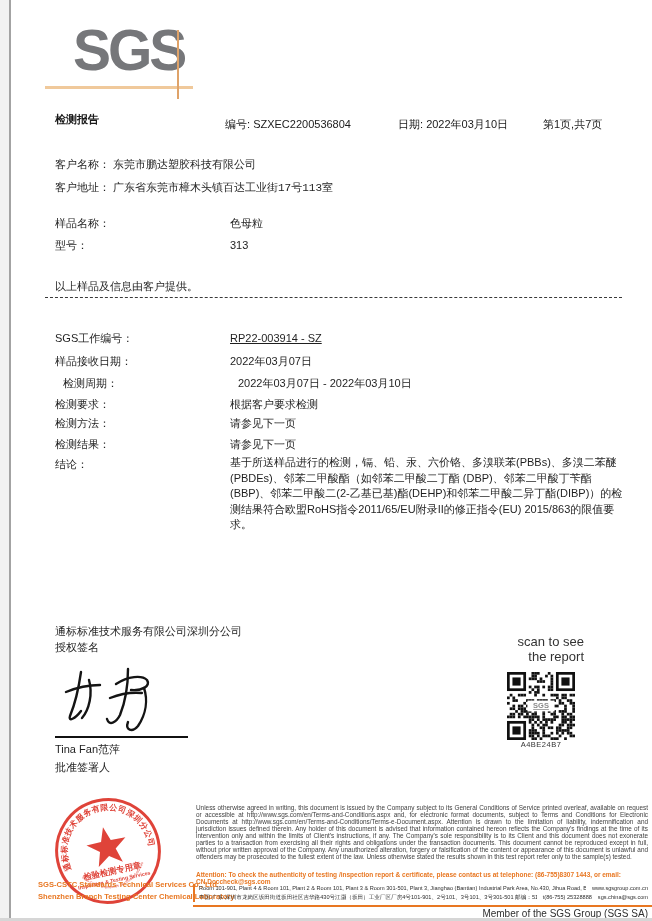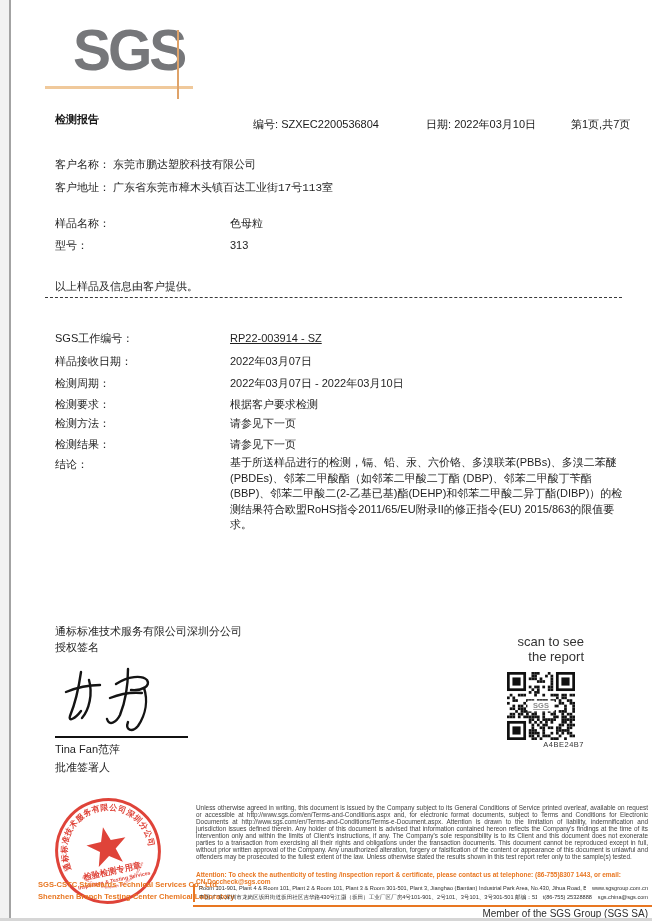--- a/index.html
+++ b/index.html
@@ -8,40 +8,40 @@
   .abs{position:absolute;}
   
   .edge-left{position:absolute;left:0;top:0;width:9px;height:921px;background:#f2f2f2;border-right:2px solid #a3a3a3;}
   .edge-bottom{position:absolute;left:0;top:918px;width:652px;height:3px;background:#d6d6d6;}
   
   .logo{left:73px;top:22px;font-size:57px;font-weight:800;color:#76777a;letter-spacing:-3px;line-height:1;transform:scaleY(1.02);}
   .logo-hline{left:45px;top:86px;width:148px;height:3px;background:#f0c99b;}
   .logo-vline{left:177px;top:30px;width:2px;height:69px;background:#dfa369;}
   
   .title{left:55px;top:112px;font-size:11px;font-weight:bold;color:#1a1a1a;}
-  .hmeta{top:117px;font-size:11px;color:#1a1a1a;white-space:nowrap;margin-left:28px;}
+  .hmeta{top:117px;font-size:11px;color:#1a1a1a;white-space:nowrap;}
   
   .row{position:absolute;left:55px;font-size:11px;color:#1f1f1f;white-space:nowrap;}
   .row .lbl{display:inline-block;}
   .g1 .lbl{width:58px;}
   .g2 .lbl{width:175px;}
   .dash{left:45px;top:297px;width:577px;border-top:1px dashed #3a3a3a;height:0;}
   .conclusion-lbl{left:55px;top:457px;font-size:11px;color:#1f1f1f;}
   .conclusion-txt{left:230px;top:455px;width:398px;font-size:11px;line-height:15.6px;color:#1f1f1f;}
   
   .sig-company{left:55px;top:624px;font-size:11px;color:#1f1f1f;}
   .sig-auth{left:55px;top:640px;font-size:11px;color:#1f1f1f;}
   .sig-svg{left:58px;top:660px;}
   .sig-line{left:55px;top:736px;width:133px;height:2px;background:#111;}
   .sig-name{left:55px;top:742px;font-size:11px;color:#1f1f1f;}
   .sig-role{left:55px;top:760px;font-size:11px;color:#1f1f1f;}
   
   .qr-caption{left:498px;top:634px;width:86px;text-align:right;font-size:13px;color:#333;}
   .qr-svg{left:507px;top:672px;}
-  .qr-id{left:498px;top:740px;width:86px;text-align:right;font-size:7.5px;color:#333;letter-spacing:.5px;}
+  .qr-id{left:498px;top:740px;width:86px;text-align:center;font-size:7.5px;color:#333;letter-spacing:.5px;}
   
   .stamp-svg{left:52px;top:795px;}
   .f-company{left:38px;top:880px;font-size:7.6px;font-weight:bold;color:#e87722;white-space:nowrap;}
   .f-lab{left:38px;top:892px;font-size:7.6px;font-weight:bold;color:#e87722;white-space:nowrap;}
   .disclaimer{left:196px;top:805px;width:452px;font-size:6.4px;line-height:6.95px;color:#3f3f3f;text-align:justify;}
   .attention{left:196px;top:871px;width:452px;font-size:6.5px;line-height:7px;font-weight:bold;color:#e87722;}
   .addr-block{left:193px;top:884px;width:455px;border-left:2px solid #e87722;padding-left:4px;box-sizing:border-box;}
   .addr-row{display:flex;align-items:baseline;gap:6px;font-size:5.6px;line-height:9px;color:#2f2f2f;white-space:nowrap;}
   .addr-row .grow{flex:1 1 auto;overflow:hidden;}
   .orange-hr{left:193px;top:905px;width:459px;height:2px;background:#e87722;}
@@ -66,21 +66,21 @@
   <div class="row g1" style="top:180px;font-family:Liberation Mono, monospace;"><span class="lbl">客户地址：</span><span class="val">广东省东莞市樟木头镇百达工业街17号113室</span></div>
 
   <div class="row g2" style="top:216px;"><span class="lbl">样品名称：</span><span class="val">色母粒</span></div>
   <div class="row g2" style="top:238px;"><span class="lbl">型号：</span><span class="val">313</span></div>
   <div class="row" style="top:279px;">以上样品及信息由客户提供。</div>
 
   <div class="abs dash"></div>
 
   <div class="row g2" style="top:331px;text-decoration:underline;"><span class="lbl">SGS工作编号：</span><span class="val">RP22-003914 - SZ</span></div>
   <div class="row g2" style="top:354px;"><span class="lbl">样品接收日期：</span><span class="val">2022年03月07日</span></div>
-  <div class="row g2" style="top:376px;"><span class="lbl">检测周期：</span><span class="val">2022年03月07日 - 2022年03月10日</span></div>
+  <div class="row g2" style="top:376px;margin-left:8px;"><span class="lbl">检测周期：</span><span class="val">2022年03月07日 - 2022年03月10日</span></div>
   <div class="row g2" style="top:397px;"><span class="lbl">检测要求：</span><span class="val">根据客户要求检测</span></div>
   <div class="row g2" style="top:416px;"><span class="lbl">检测方法：</span><span class="val">请参见下一页</span></div>
   <div class="row g2" style="top:437px;"><span class="lbl">检测结果：</span><span class="val">请参见下一页</span></div>
 
   <div class="abs conclusion-lbl">结论：</div>
   <div class="abs conclusion-txt">基于所送样品进行的检测，镉、铅、汞、六价铬、多溴联苯(PBBs)、多溴二苯醚(PBDEs)、邻苯二甲酸酯（如邻苯二甲酸二丁酯 (DBP)、邻苯二甲酸丁苄酯(BBP)、邻苯二甲酸二(2-乙基已基)酯(DEHP)和邻苯二甲酸二异丁酯(DIBP)）的检测结果符合欧盟RoHS指令2011/65/EU附录II的修正指令(EU) 2015/863的限值要求。</div>
 
   <div class="abs sig-company">通标标准技术服务有限公司深圳分公司</div>
   <div class="abs sig-auth">授权签名</div>
   <svg class="abs sig-svg" width="120" height="76" viewBox="0 0 120 76">

